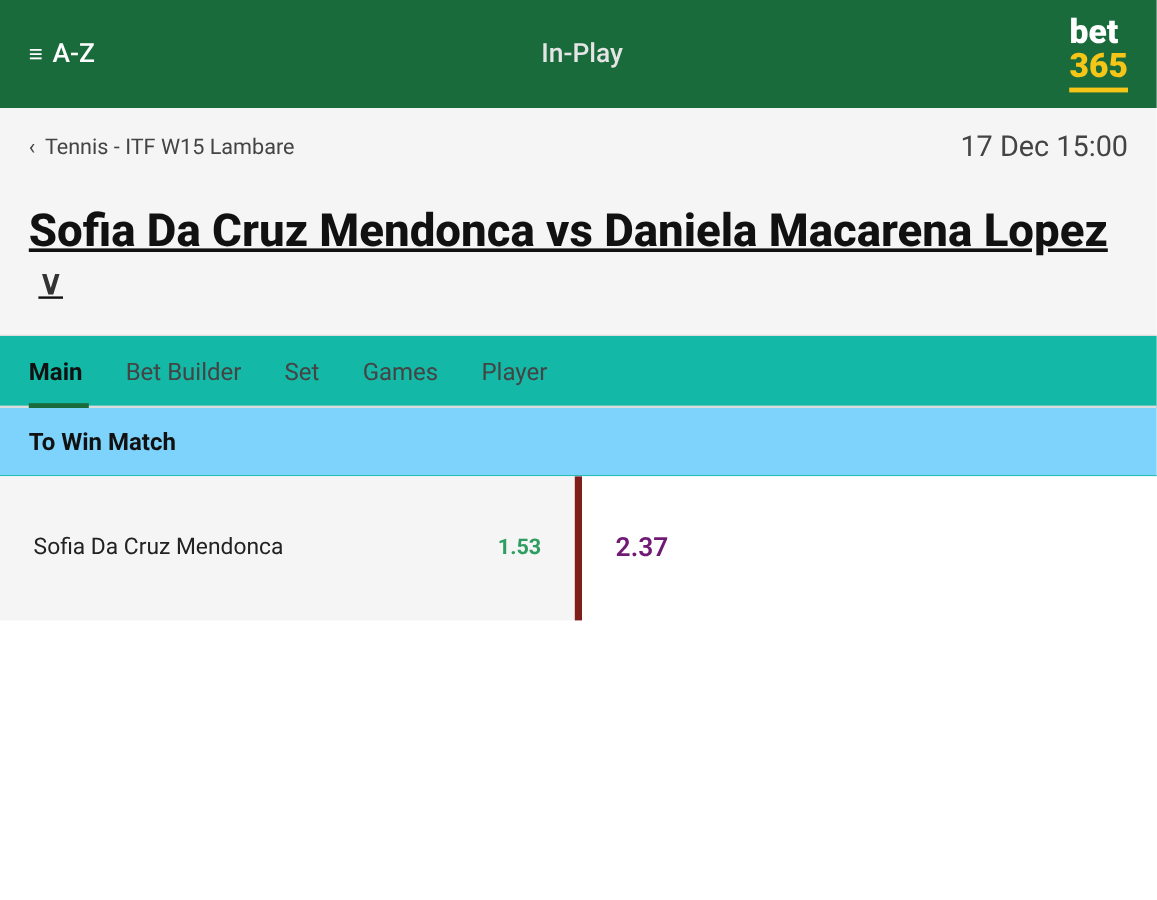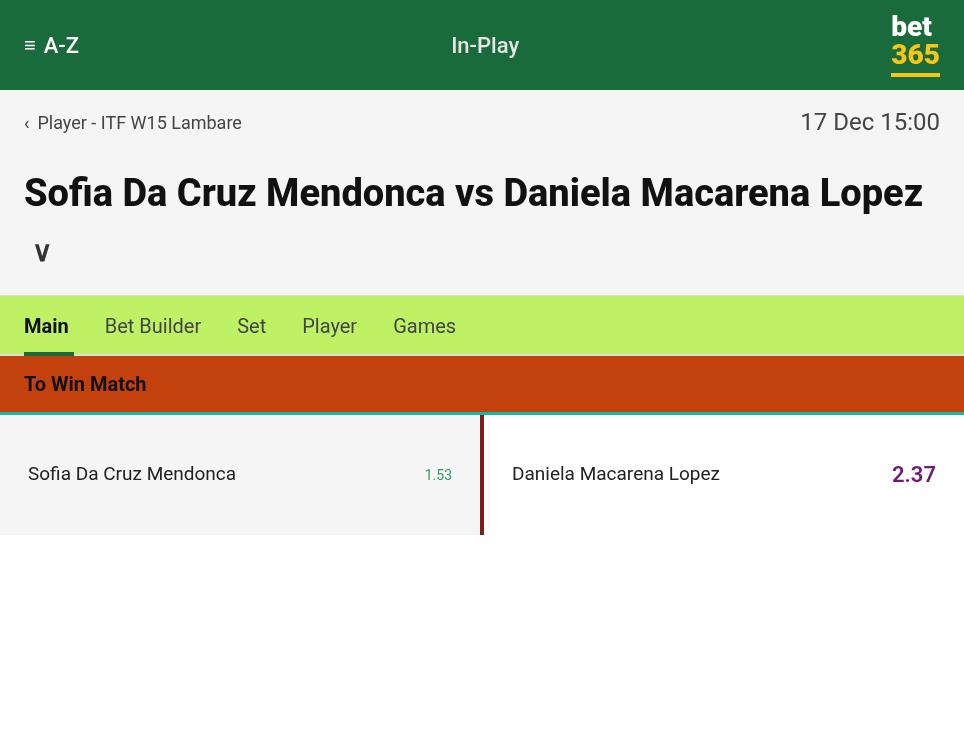--- a/index.html
+++ b/index.html
@@ -115,33 +115,34 @@
     }
 
     .match-title {
       font-size: 38px;
       font-weight: 800;
       color: #111;
       line-height: 1.25;
       display: flex;
       align-items: flex-end;
       flex-wrap: wrap;
-      gap: 16px;
+      gap: 0;
+      text-decoration: underline;
     }
 
     .chevron-down {
       font-size: 28px;
       color: #333;
       margin-left: 8px;
       margin-bottom: 2px;
     }
 
     
     .tabs-section {
-      background: #bef264;
+      background: #14b8a6;
       padding: 0 24px;
       border-bottom: 2px solid #ddd;
     }
 
     .tabs-row {
       display: flex;
       gap: 36px;
     }
 
     .tab-item {
@@ -162,23 +163,23 @@
       position: absolute;
       bottom: -2px;
       left: 0;
       width: 50px;
       height: 4px;
       background: #1a6b3c;
     }
 
     
     .section-header {
-      background: #c2410c;
+      background: #7dd3fc;
       padding: 16px 24px;
-      border-bottom: 3px solid #14b8a6;
+      border-bottom: 1px solid #14b8a6;
     }
 
     .section-title {
       font-size: 20px;
       font-weight: 700;
       color: #111;
     }
 
     
     .betting-row {
@@ -186,21 +187,21 @@
       background: #fff;
       min-height: 120px;
     }
 
     .bet-cell {
       flex: 1;
       display: flex;
       align-items: center;
       justify-content: space-between;
       padding: 24px 28px;
-      border-right: 4px solid #7f1d1d;
+      border-right: 6px solid #7f1d1d;
       cursor: pointer;
     }
 
     .bet-cell:last-child {
       border-right: none;
     }
 
     .bet-cell-left {
       background: #f5f5f5;
     }
@@ -211,22 +212,22 @@
 
     .bet-name {
       font-size: 19px;
       color: #222;
       font-weight: 400;
       max-width: 260px;
       line-height: 1.4;
     }
 
     .bet-odds-green {
-      font-size: 14px;
-      font-weight: 400;
+      font-size: 18px;
+      font-weight: 700;
       color: #2d9e5f;
     }
 
     .bet-odds-yellow {
       font-size: 22px;
       font-weight: 600;
       color: #701a75;
     }
   </style>
 </head>
@@ -248,48 +249,47 @@
       <span class="numbers">365</span>
     </div>
     <div class="logo-underline"></div>
   </div>
 
 </div>
 
 <div class="breadcrumb-bar">
   <div class="breadcrumb-left">
     <span class="breadcrumb-arrow">‹</span>
-    <span>Player - ITF W15 Lambare</span>
+    <span>Tennis - ITF W15 Lambare</span>
   </div>
   <div class="breadcrumb-date">17 Dec 15:00</div>
 </div>
 
 <div class="match-section">
   <div class="match-title">
     <span>Sofia Da Cruz Mendonca vs Daniela Macarena Lopez</span>
     <span class="chevron-down">∨</span>
   </div>
 </div>
 
 <div class="tabs-section">
   <div class="tabs-row">
     <div class="tab-item active">Main</div>
     <div class="tab-item">Bet Builder</div>
     <div class="tab-item">Set</div>
+    <div class="tab-item">Games</div>
     <div class="tab-item">Player</div>
-    <div class="tab-item">Games</div>
   </div>
 </div>
 
 <div class="section-header">
   <span class="section-title">To Win Match</span>
 </div>
 
 <div class="betting-row">
   <div class="bet-cell bet-cell-left">
     <span class="bet-name">Sofia Da Cruz Mendonca</span>
     <span class="bet-odds-green">1.53</span>
   </div>
   <div class="bet-cell bet-cell-right">
-    <span class="bet-name">Daniela Macarena Lopez</span>
     <span class="bet-odds-yellow">2.37</span>
   </div>
 </div>
 
 </body></html>

